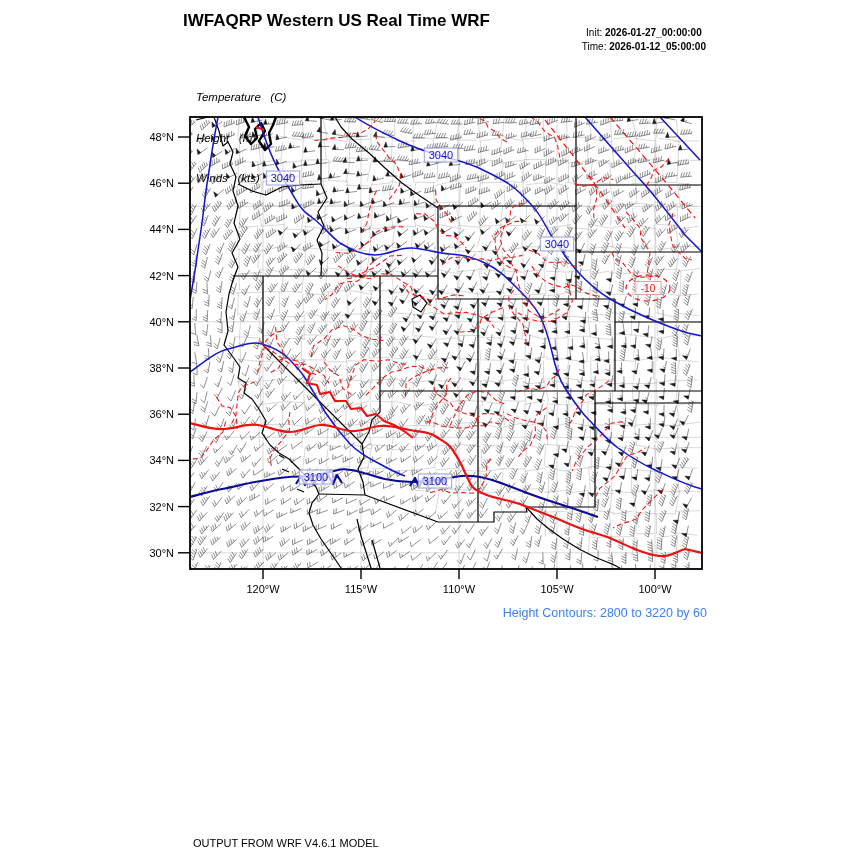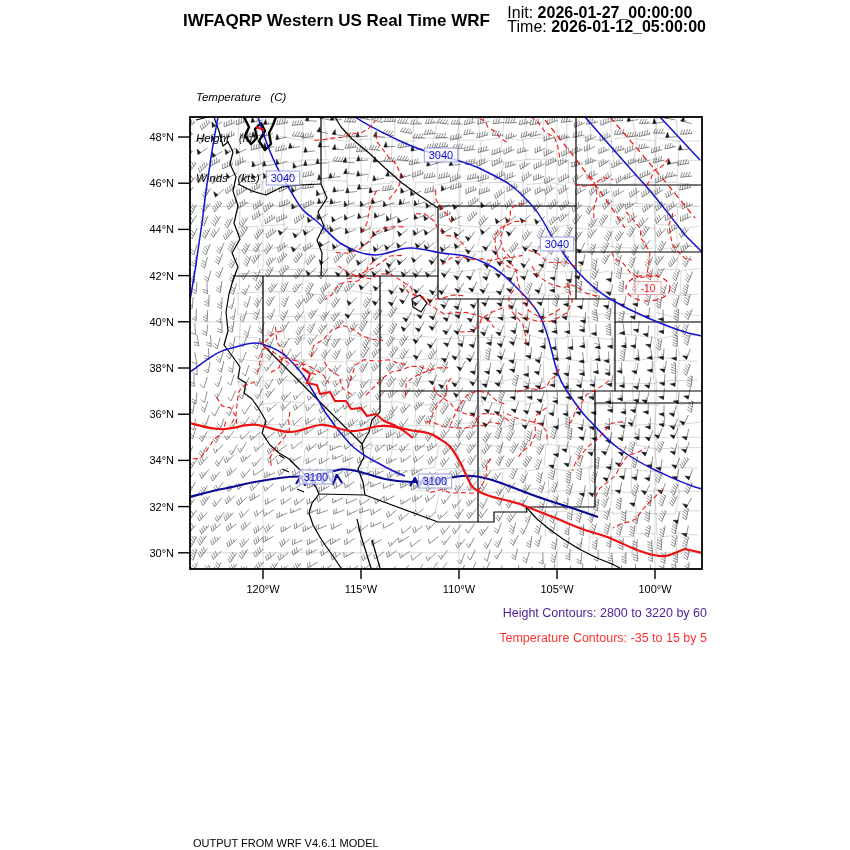--- a/index.html
+++ b/index.html
@@ -1,20 +1,20 @@
 <!DOCTYPE html>
 <html><head>
 <meta charset="utf-8">
 <style>
   html,body{margin:0;padding:0;background:#ffffff;}
   body{width:850px;height:850px;font-family:"Liberation Sans",sans-serif;color:#000;}
   .page{position:relative;width:850px;height:850px;overflow:hidden;background:#fff;}
   .title{position:absolute;left:183px;top:11px;width:300px;text-align:center;
          font-size:17px;font-weight:bold;white-space:nowrap;}
-  .times{position:absolute;right:144px;top:6px;text-align:left;font-size:16px;line-height:14px;}
+  .times{position:absolute;right:144px;top:26px;text-align:center;font-size:10px;line-height:14px;}
   .times b{font-weight:bold;}
   .legend{position:absolute;left:196px;top:64px;font-size:11.5px;line-height:13.5px;white-space:pre;font-style:italic;}
   .note{position:absolute;right:143px;font-size:12.5px;white-space:nowrap;}
   #note-h{top:606px;color:#2222aa;}
   #note-t{top:631px;color:#ff3333;}
   .footer{position:absolute;left:193px;top:808px;font-size:11px;line-height:14px;white-space:pre;}
   svg{position:absolute;left:0;top:0;}
   .axlab{font-size:11px;fill:#000;font-family:"Liberation Sans",sans-serif;}
   .clab{font-family:"Liberation Sans",sans-serif;}
 </style>
@@ -145,21 +145,20 @@
         <text x="361" y="593" text-anchor="middle" class="axlab">115°W</text>
         <line x1="459" y1="569" x2="459" y2="579" stroke="#000" stroke-width="1.4"></line>
         <text x="459" y="593" text-anchor="middle" class="axlab">110°W</text>
         <line x1="557" y1="569" x2="557" y2="579" stroke="#000" stroke-width="1.4"></line>
         <text x="557" y="593" text-anchor="middle" class="axlab">105°W</text>
         <line x1="655" y1="569" x2="655" y2="579" stroke="#000" stroke-width="1.4"></line>
         <text x="655" y="593" text-anchor="middle" class="axlab">100°W</text>
       </g>
   </svg>
 
-  <div class="note" id="note-h" style="color: #4c1d95;">Height Contours: 2800 to 3220 by 60</div>
-  <div class="note" id="note-t" style="color: rgb(255, 51, 51);">Temperature Contours: -35 to 15 by 5</div>
+  <div class="note" id="note-h" style="color: #3b82f6;">Height Contours: 2800 to 3220 by 60</div>
 
   <div class="footer">
     <div>OUTPUT FROM WRF V4.6.1 MODEL</div>
     
   </div>
 
 </div>
 
 </body></html>

